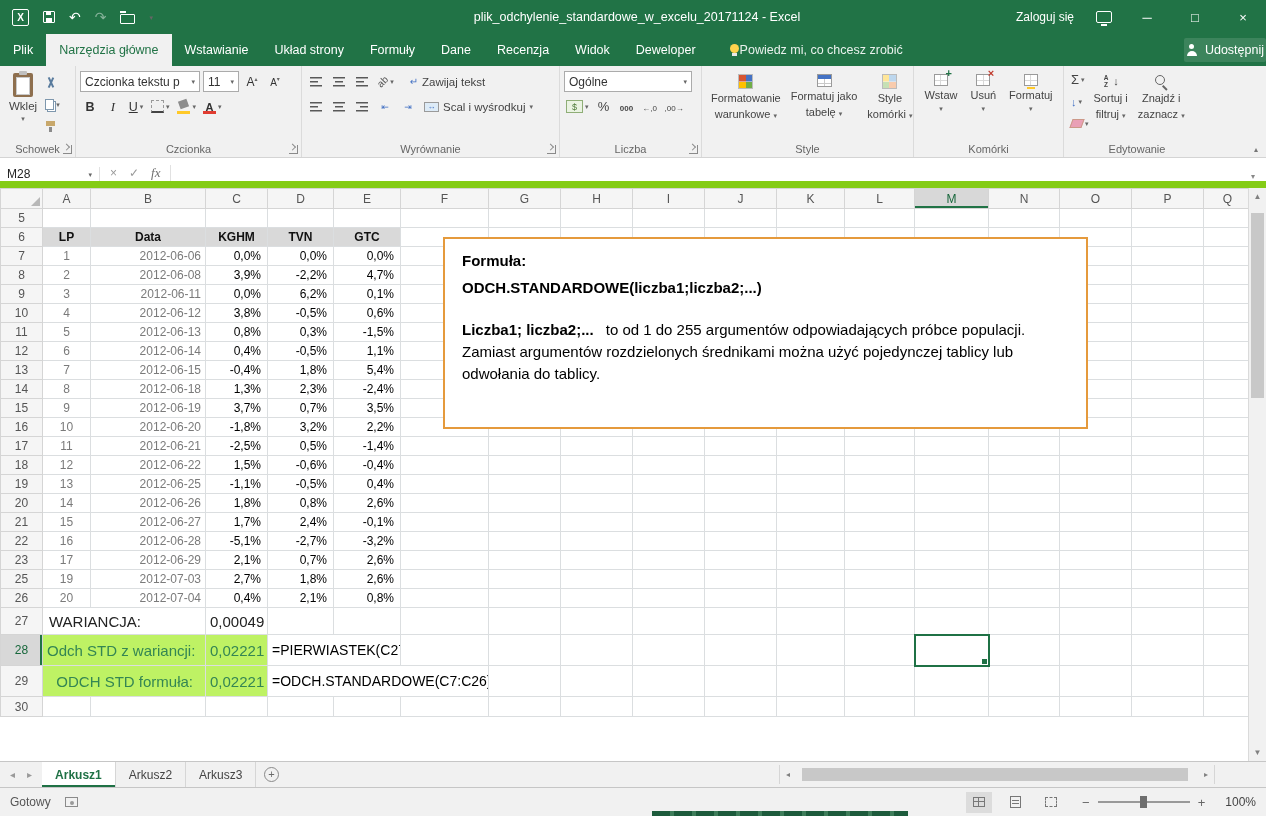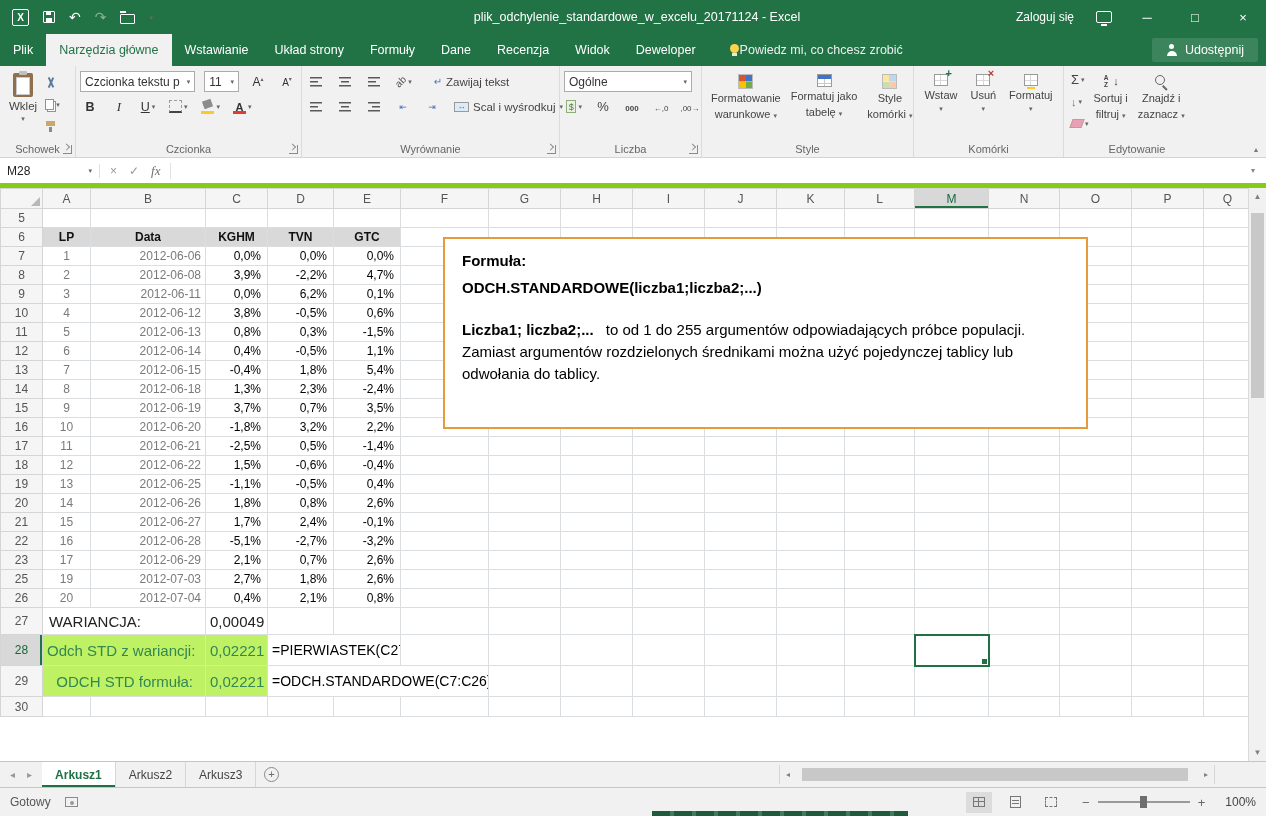--- a/index.html
+++ b/index.html
@@ -29,34 +29,34 @@
 
   
   .tabrow{height:32px;background:#217346;display:flex;align-items:stretch;color:#fff;flex:0 0 auto}
   .tab{display:flex;align-items:center;padding:0 13px;font-size:12.5px;white-space:nowrap}
   .tab.active{background:#F1F1F1;color:#217346}
   .tellme{display:flex;align-items:center;gap:0;margin-left:20px;color:rgba(255,255,255,.9);font-size:12.5px;white-space:nowrap}
   .bulb{width:11px;height:12px;position:relative;display:inline-block}
   .bulb::before{content:'';position:absolute;left:1px;top:0;width:9px;height:9px;border-radius:50%;background:#FFD34D}
   .bulb::after{content:'';position:absolute;left:3px;bottom:0;width:5px;height:3px;background:#E8E8E8}
   .tabrow .spacer{flex:1}
-  .share{display:flex;align-items:center;gap:7px;padding:0 14px;background:rgba(255,255,255,.12);margin:4px 8px;border-radius:2px;font-size:12.5px}
+  .share{display:flex;align-items:center;gap:7px;padding:0 2px;background:rgba(255,255,255,.12);margin:4px 0;border-radius:2px;font-size:12.5px}
   .person{width:12px;height:12px;position:relative;display:inline-block}
   .person::before{content:'';position:absolute;left:3.5px;top:0;width:5px;height:5px;border-radius:50%;background:#fff}
   .person::after{content:'';position:absolute;left:1px;bottom:0;width:10px;height:5px;border-radius:5px 5px 0 0;background:#fff}
 
   
   .ribbon{height:92px;background:#F1F1F1;border-bottom:1px solid #D4D4D4;display:flex;position:relative;flex:0 0 auto}
   .rgroup{position:relative;border-right:1px solid #DBDBDB;padding:5px 4px 16px;display:flex;flex-direction:column}
   .glabel{position:absolute;bottom:2px;left:0;right:0;text-align:center;font-size:11px;color:#666}
   .launcher{position:absolute;right:3px;bottom:3px;width:9px;height:9px;border-right:1px solid #8A8A8A;border-bottom:1px solid #8A8A8A}
   .launcher::after{content:'';position:absolute;right:2px;bottom:2px;width:4px;height:4px;border-right:1px solid #8A8A8A;border-bottom:1px solid #8A8A8A;transform:rotate(-45deg) translate(1px,-1px)}
   .gbody{display:flex;flex:1}
   .grows{display:flex;flex-direction:column;gap:4px;flex:1}
-  .grow{display:flex;align-items:flex-start;gap:9px}
+  .grow{display:flex;align-items:flex-start;gap:3px}
   .car{font-size:7px;color:#666;line-height:1}
   .rbtn{display:flex;align-items:center;justify-content:center;gap:2px;height:21px;min-width:20px;padding:0 2px}
   .combo{background:#fff;border:1px solid #ABABAB;height:21px;display:flex;align-items:center;padding:0 4px;font-size:12px;color:#333;white-space:nowrap;overflow:hidden}
   .combo .car{margin-left:auto}
   .tall-btn{display:flex;flex-direction:column;align-items:center;justify-content:flex-start;gap:3px;padding:3px 5px;font-size:11px;color:#444;text-align:center;line-height:1.15;white-space:nowrap}
   .txtbtn{display:flex;align-items:center;gap:4px;font-size:11.5px;color:#444;white-space:nowrap;padding:0 3px;height:21px}
 
   .paste-btn{display:flex;flex-direction:column;align-items:center;gap:3px;font-size:11.5px;color:#444;padding:2px 5px}
   .ic-clipboard{width:20px;height:24px;background:#8E6F4E;border-radius:2px;position:relative;display:inline-block}
   .ic-clipboard::before{content:'';position:absolute;left:3px;top:4px;right:3px;bottom:2px;background:#fff;border:1px solid #C9C9C9}
@@ -115,21 +115,21 @@
   .ic-clear{width:12px;height:9px;background:#E9A0B6;border:1px solid #C98;transform:skewX(-20deg);display:inline-block}
   .ic-sort{position:relative;width:16px;height:15px;display:inline-block}
   .ic-sort::before{content:'A\A Z';white-space:pre;font-size:6.5px;line-height:6.5px;font-weight:bold;color:#444;position:absolute;left:1px;top:1px}
   .ic-sort::after{content:'↓';position:absolute;right:0;top:1px;font-size:11px;color:#444}
   .ic-find{width:15px;height:15px;position:relative;display:inline-block}
   .ic-find::before{content:'';position:absolute;left:1px;top:1px;width:8px;height:8px;border:1.5px solid #666;border-radius:50%}
   .ic-find::after{content:'';position:absolute;right:1px;bottom:1px;width:6px;height:1.5px;background:#666;transform:rotate(45deg)}
   .rib-collapse{position:absolute;right:8px;bottom:3px;color:#777;font-size:8px}
 
   
-  .fbar{height:30px;background:#fff;border-bottom:5px solid #84cc16;display:flex;align-items:center;flex:0 0 auto}
+  .fbar{height:30px;background:#fff;border-bottom:7px solid #84cc16;display:flex;align-items:flex-end;flex:0 0 auto}
   .namebox{width:100px;display:flex;align-items:center;padding:0 7px;font-size:12px;color:#222;border-right:1px solid #E1E1E1}
   .namebox .car{margin-left:auto}
   .fbtns{display:flex;align-items:center;gap:12px;padding:0 10px;color:#9A9A9A;border-right:1px solid #E1E1E1;font-size:12px}
   .fx{font-style:italic;font-family:"Liberation Serif",serif;color:#6F6F6F;font-size:13px}
   .finput{flex:1}
   .fexpand{width:26px;display:flex;align-items:center;justify-content:center;color:#888;font-size:8px}
 
   
   .sheet{height:573px;display:flex;flex:0 0 auto;position:relative}
   .viewport{flex:1;overflow:hidden;position:relative;background:#fff}

